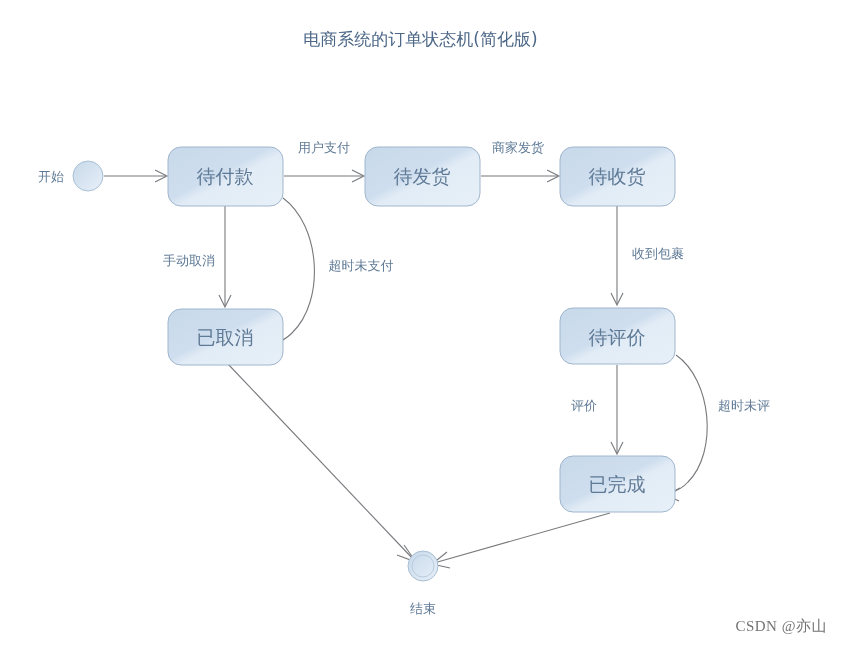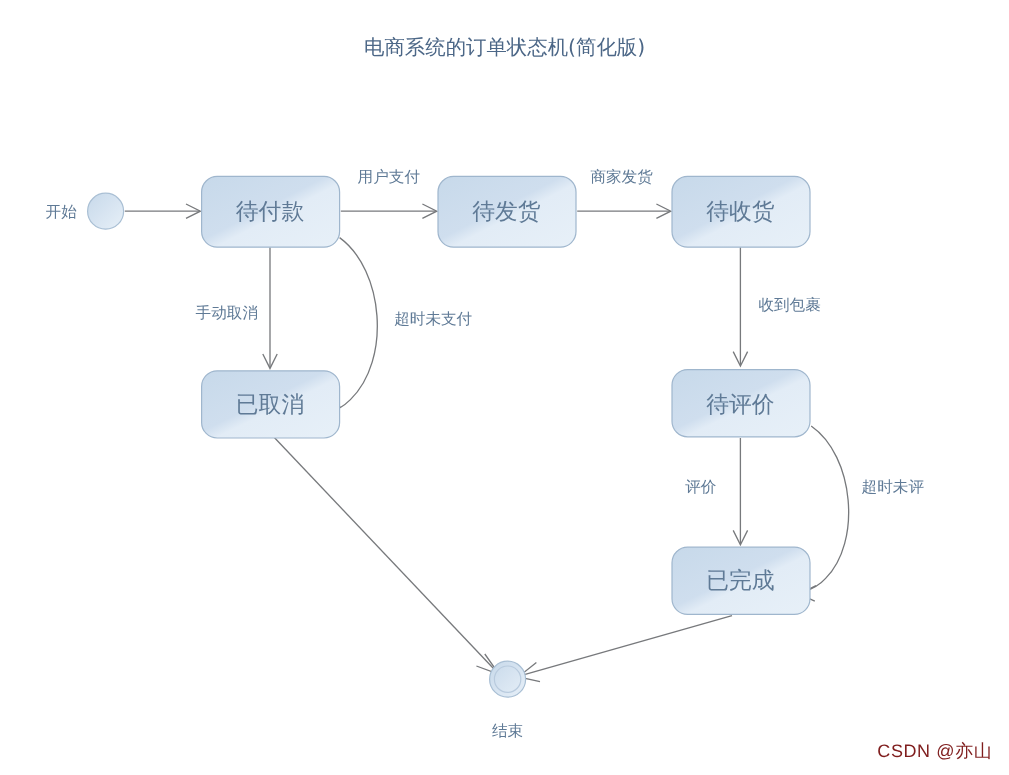--- a/index.html
+++ b/index.html
@@ -66,23 +66,23 @@
   .arrow-head {
     fill: none;
     stroke: #77797c;
     stroke-width: 1.1;
   }
   .watermark {
     position: absolute;
     right: 14px;
     bottom: 10px;
     font-size: 15px;
-    color: #7f1d1d;
+    color: #737373;
     letter-spacing: 0.5px;
-    font-family: Liberation Sans, sans-serif;
+    font-family: Liberation Serif, serif;
   }
 </style>
 </head>
 <body>
 
 <div id="diagram-root">
 
   <div class="diagram-title">电商系统的订单状态机(简化版)</div>
 
   <svg id="diagram-svg" viewBox="0 0 841 646" xmlns="http://www.w3.org/2000/svg">

